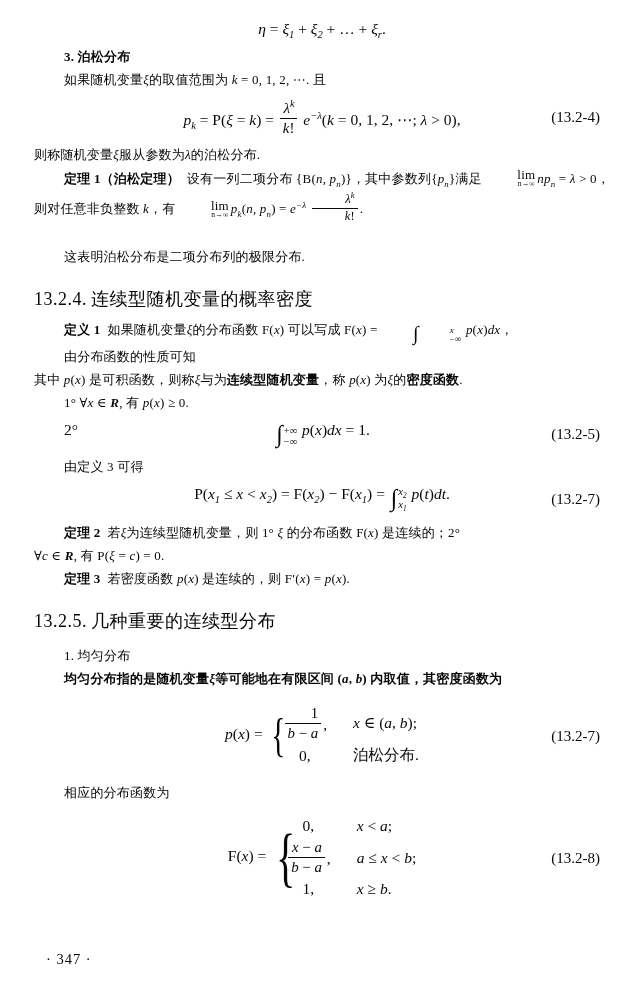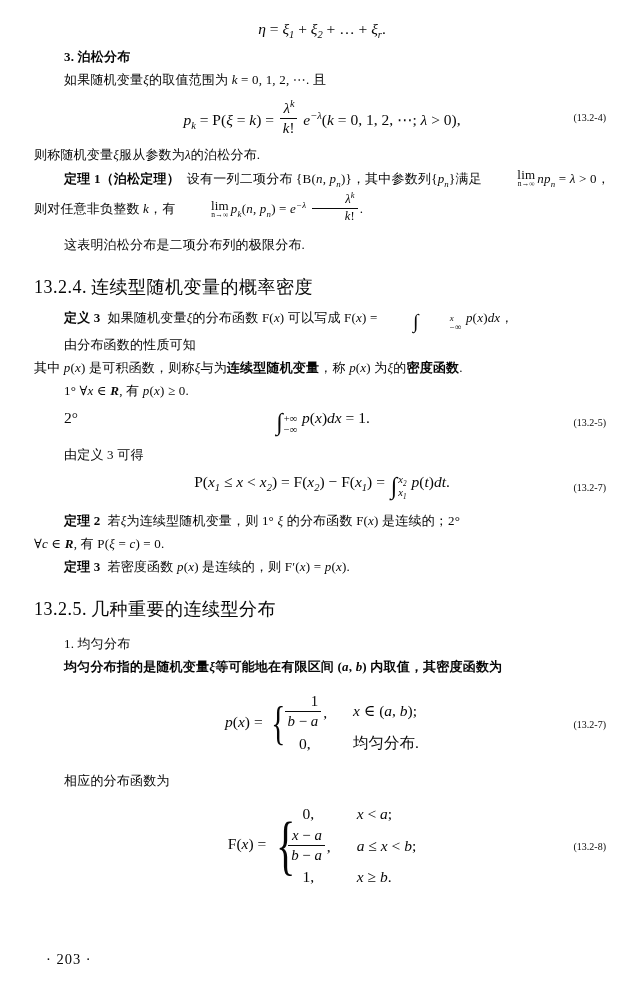--- a/index.html
+++ b/index.html
@@ -49,24 +49,24 @@
     position: relative;
     margin: 8px 0 8px 0;
     min-height: 20px;
   }
   .eqbody {
     text-align: center;
     font-size: 15.5px;
   }
   .eqnum {
     position: absolute;
-    right: 4px;
+    right: 10px;
     top: 50%;
     transform: translateY(-50%);
-    font-size: 10px;
+    font-size: 15px;
   }
   h2.sec {
     font-size: 18px;
     font-weight: normal;
     margin: 20px 0 8px 0;
     letter-spacing: 0.5px;
   }
   h2.sec .secnum { margin-right: 4px; text-align: center; }
   .sec-title { font-weight: normal; }
 
@@ -193,28 +193,28 @@
     </p>
 
     <p class="para indent">
       <span class="bold">定理 1（泊松定理）</span>
       &nbsp;设有一列二项分布 {<span class="math up">B</span>(<span class="math">n</span>, <span class="math">p<sub class="sm">n</sub></span>)}，其中参数列{<span class="math">p<sub class="sm">n</sub></span>}满足
       <span class="lim"><span class="lb">lim</span><span class="ls">n→∞</span></span><span class="math">np<sub class="sm">n</sub></span> = <span class="math">λ</span> &gt; 0，则对任意非负整数 <span class="math">k</span>，有
       <span class="lim"><span class="lb">lim</span><span class="ls">n→∞</span></span><span class="math">p<sub class="sm">k</sub></span>(<span class="math">n</span>, <span class="math">p<sub class="sm">n</sub></span>) = <span class="math">e<sup class="sm">−λ</sup></span>
       <span class="frac"><span class="num"><span class="math">λ<sup class="sm">k</sup></span></span><span class="den"><span class="math">k</span>!</span></span>.
     </p>
 
-    <p class="para indent" style="margin-top:10px;">这表明泊松分布是二项分布列的极限分布.</p>
+    <p class="para indent" style="margin-top:22px;">这表明泊松分布是二项分布列的极限分布.</p>
 
     <h2 class="sec">
       <span class="secnum">13.2.4.</span><span class="sec-title">连续型随机变量的概率密度</span>
     </h2>
 
     <p class="para indent">
-      <span class="bold">定义 3</span>
+      <span class="bold">定义 1</span>
       &nbsp;如果随机变量<span class="math">ξ</span>的分布函数 <span class="math up">F</span>(<span class="math">x</span>) 可以写成 <span class="math up">F</span>(<span class="math">x</span>) =
       <span class="intg">∫<span class="intlim"><span class="top"><span class="math">x</span></span><span class="bot">−∞</span></span></span>
       <span class="math">p</span>(<span class="math">x</span>)<span class="math">dx</span>，
     </p>
     <p class="para indent">由分布函数的性质可知</p>
 
     <p class="para">
       其中 <span class="math">p</span>(<span class="math">x</span>) 是可积函数，则称<span class="math">ξ</span>与为<span class="bold">连续型随机变量</span>，称 <span class="math">p</span>(<span class="math">x</span>) 为<span class="math">ξ</span>的<span class="bold">密度函数</span>.
     </p>
 
@@ -271,21 +271,21 @@
         <span class="piece">
           <span class="brace">{</span>
           <table>
             <tbody>
                 <tr>
               <td class="case"><span class="frac"><span class="num">1</span><span class="den"><span class="math">b</span> − <span class="math">a</span></span></span>,</td>
               <td class="cond"><span class="math">x</span> ∈ (<span class="math">a</span>, <span class="math">b</span>);</td>
             </tr>
             <tr>
               <td class="case">0,</td>
-              <td class="cond">均匀分布.</td>
+              <td class="cond">泊松分布.</td>
             </tr>
           </tbody>
             </table>
         </span>
       </div>
       <div class="eqnum">(13.2-7)</div>
     </div>
 
     <p class="para indent" style="margin-top:14px;">相应的分布函数为</p>
 
@@ -310,14 +310,14 @@
             </tr>
           </tbody>
             </table>
         </span>
       </div>
       <div class="eqnum">(13.2-8)</div>
     </div>
 
   </div>
 
-  <div class="footer">· 203 ·</div>
+  <div class="footer">· 347 ·</div>
 </div>
 
 </body></html>

